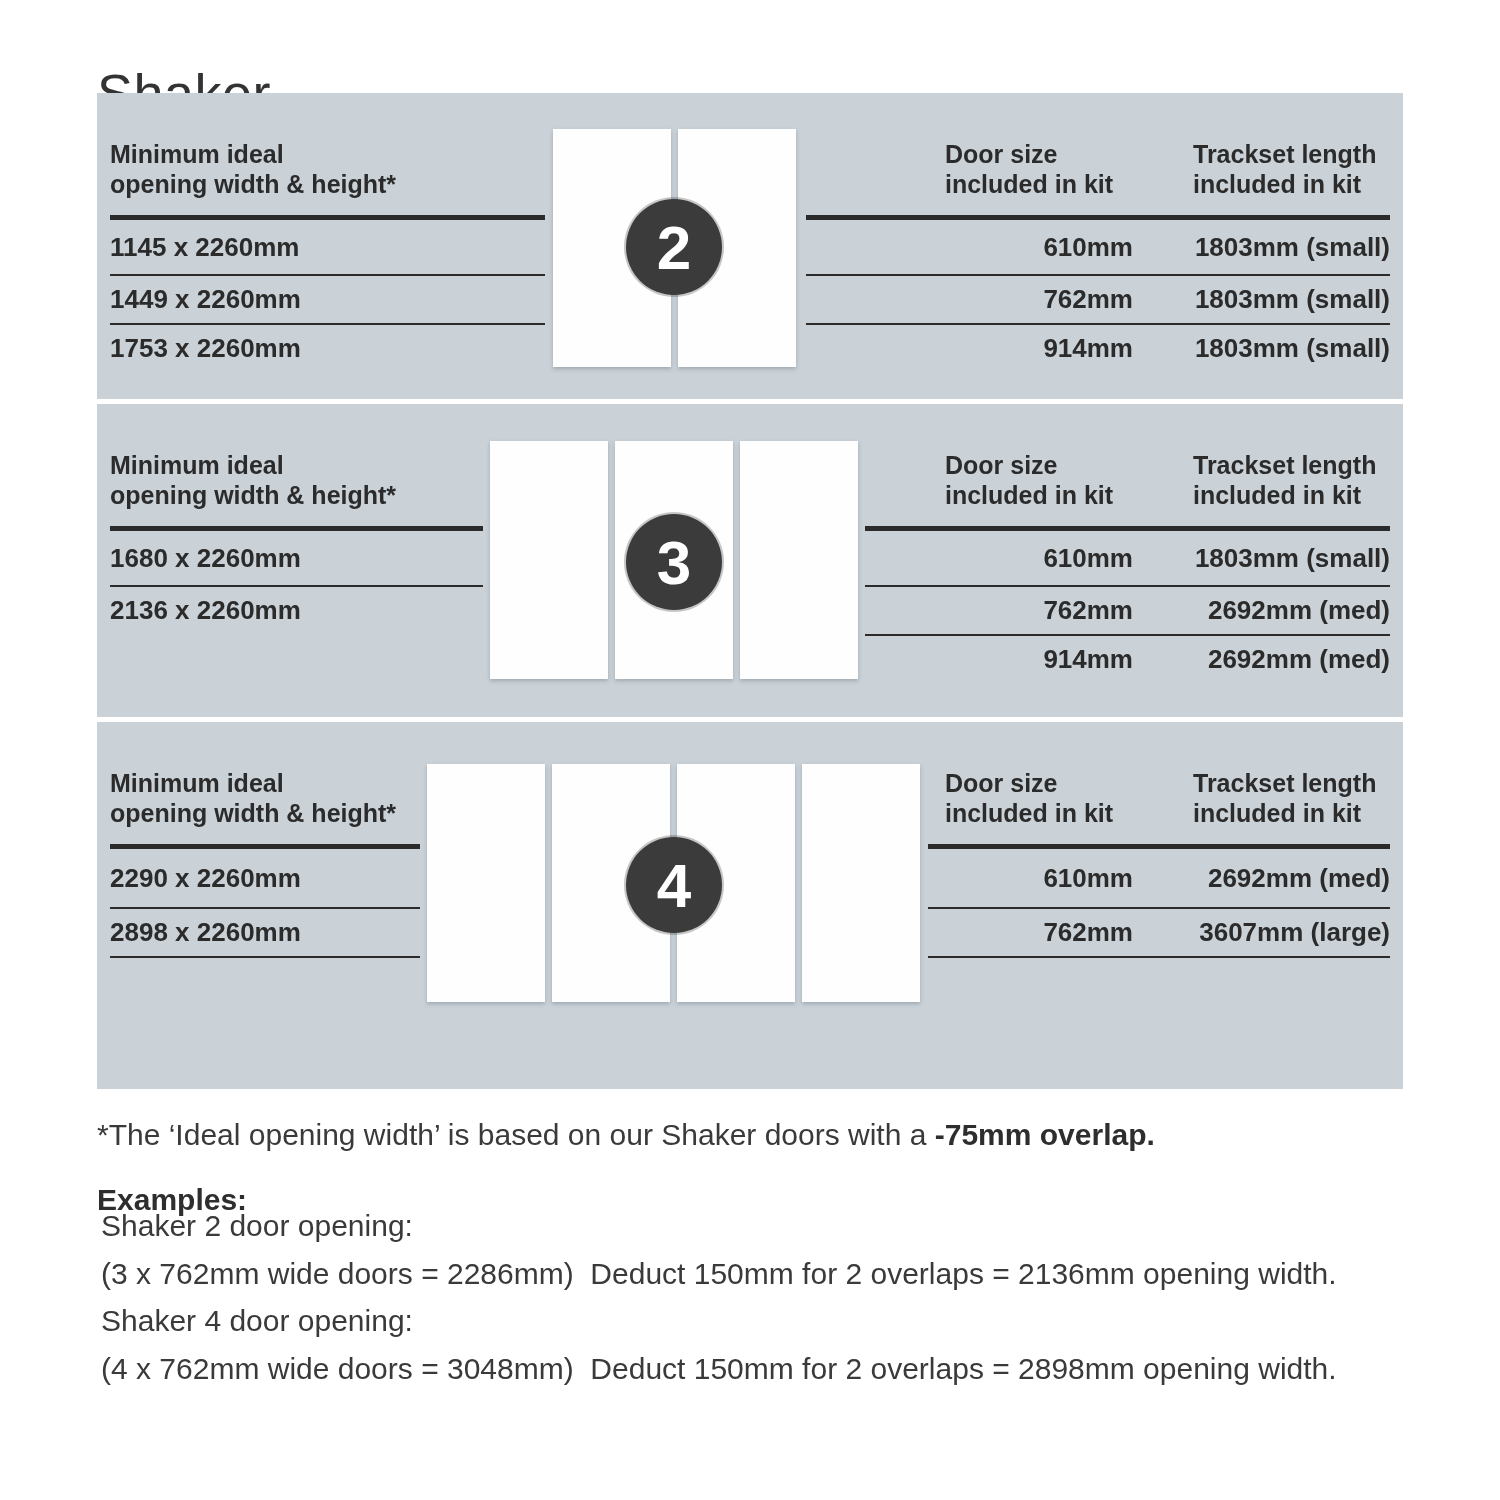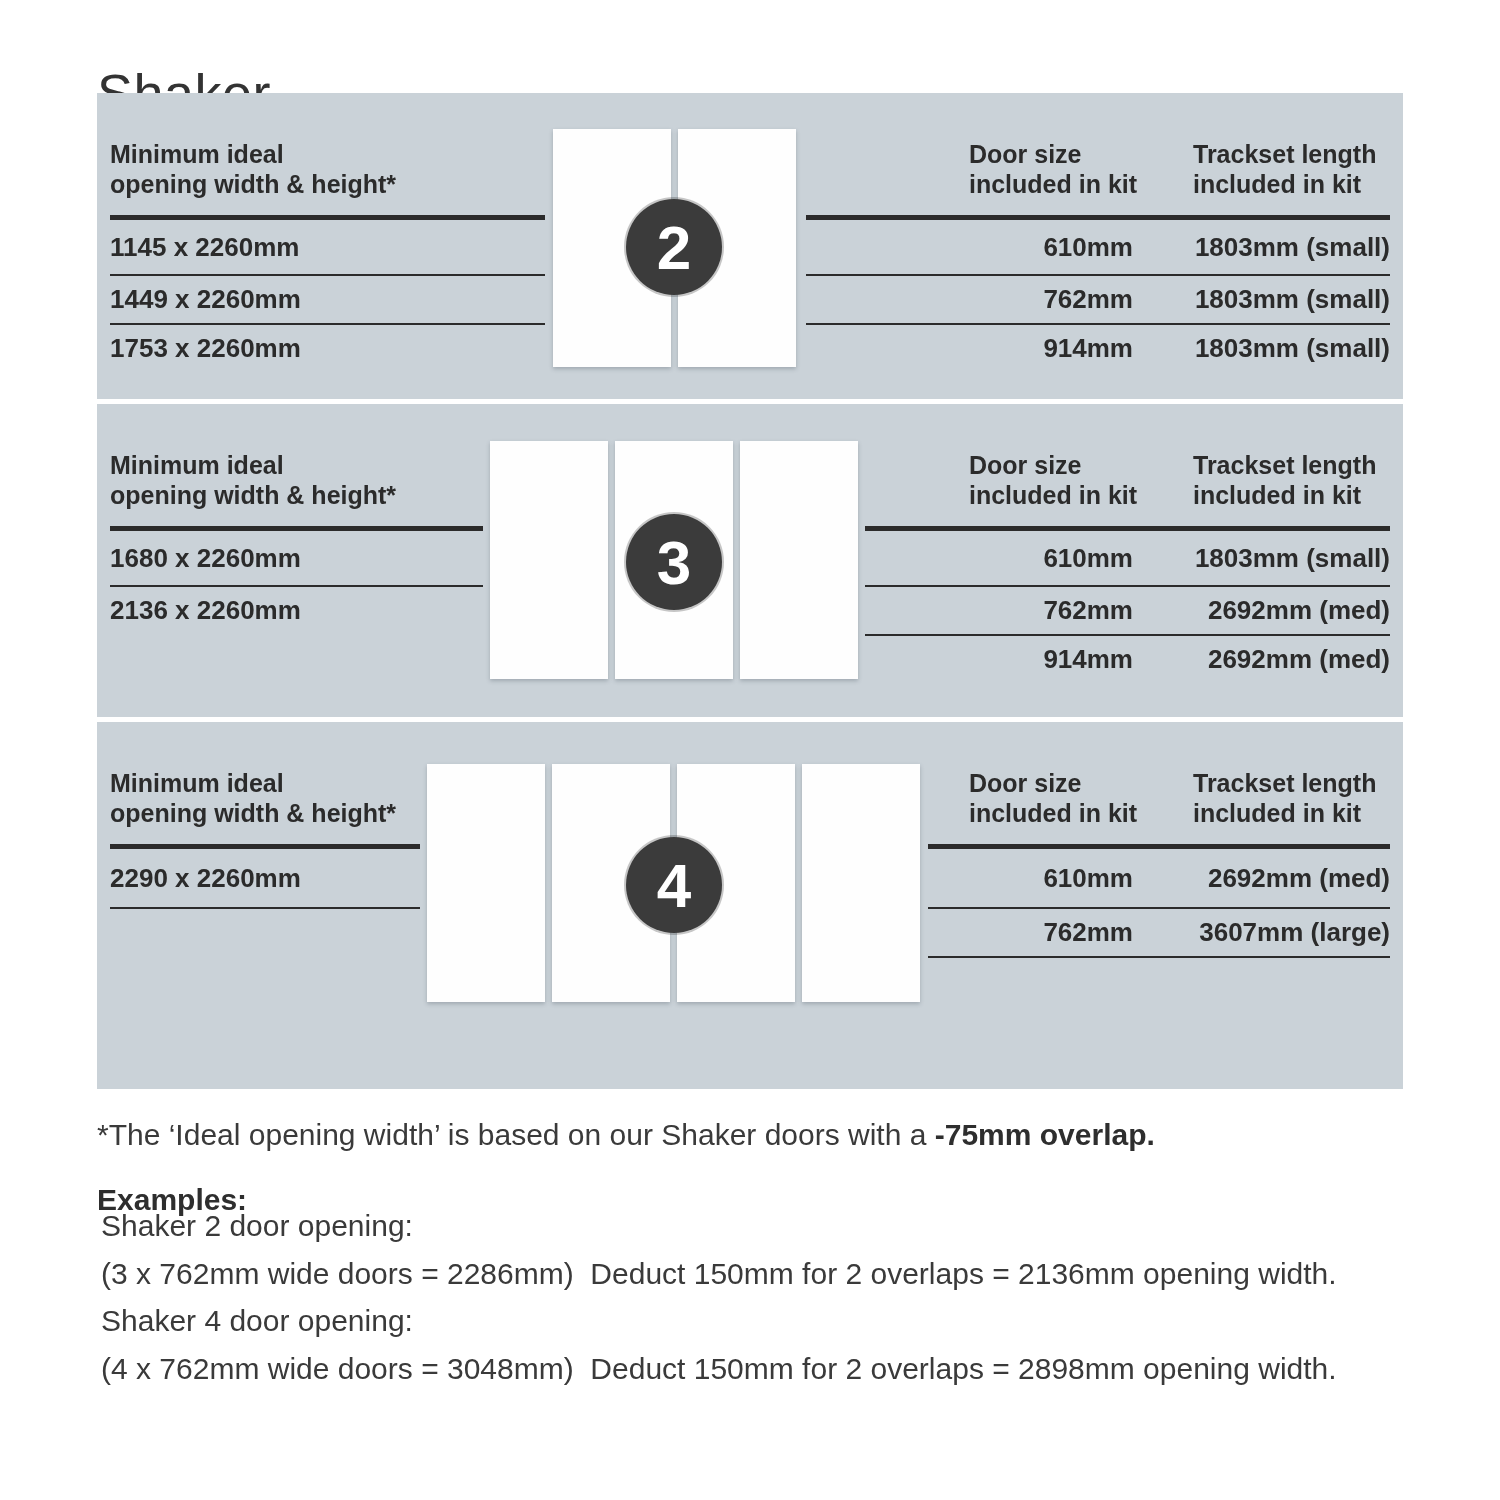--- a/index.html
+++ b/index.html
@@ -55,21 +55,21 @@
   .sec-3 .badge{top:110px;}
   .sec-4 .badge{top:115px;}
 
   
   .right-block{position:absolute;right:13px;top:46px;}
   .sec-2 .right-block{left:709px;}
   .sec-3 .right-block{left:768px;}
   .sec-4 .right-block{left:831px;}
   .right-header{display:flex;justify-content:flex-end;}
   .rh-a{width:200px;}
-  .rh-b{width:197px;margin-left:24px;}
+  .rh-b{width:197px;margin-left:48px;}
   .rrow{
     display:flex;justify-content:flex-end;align-items:center;
     border-bottom:2px solid #2b2b2b;height:47px;
     font-size:26px;font-weight:bold;
   }
   .rrow.row1{height:54px;}
   .sec-4 .rrow.row1{height:58px;}
   .rcell-a{width:200px;text-align:right;padding-right:28px;box-sizing:border-box;}
   .rcell-b{width:197px;margin-left:32px;text-align:right;}
 
@@ -160,20 +160,21 @@
       </div>
     </div>
   </section>
 
   <section class="kit-section sec-4">
     <div class="left-block">
       <div class="col-header">Minimum ideal
 opening width &amp; height*</div>
       <div class="rule-thick"></div>
       <div class="lrow row1">2290 x 2260mm</div>
+      <div class="lrow">2898 x 2260mm</div>
     </div>
     <div class="doors">
       <div class="door"></div>
       <div class="door"></div>
       <div class="door"></div>
       <div class="door"></div>
     </div>
     <div class="badge">4</div>
     <div class="right-block">
       <div class="right-header">

